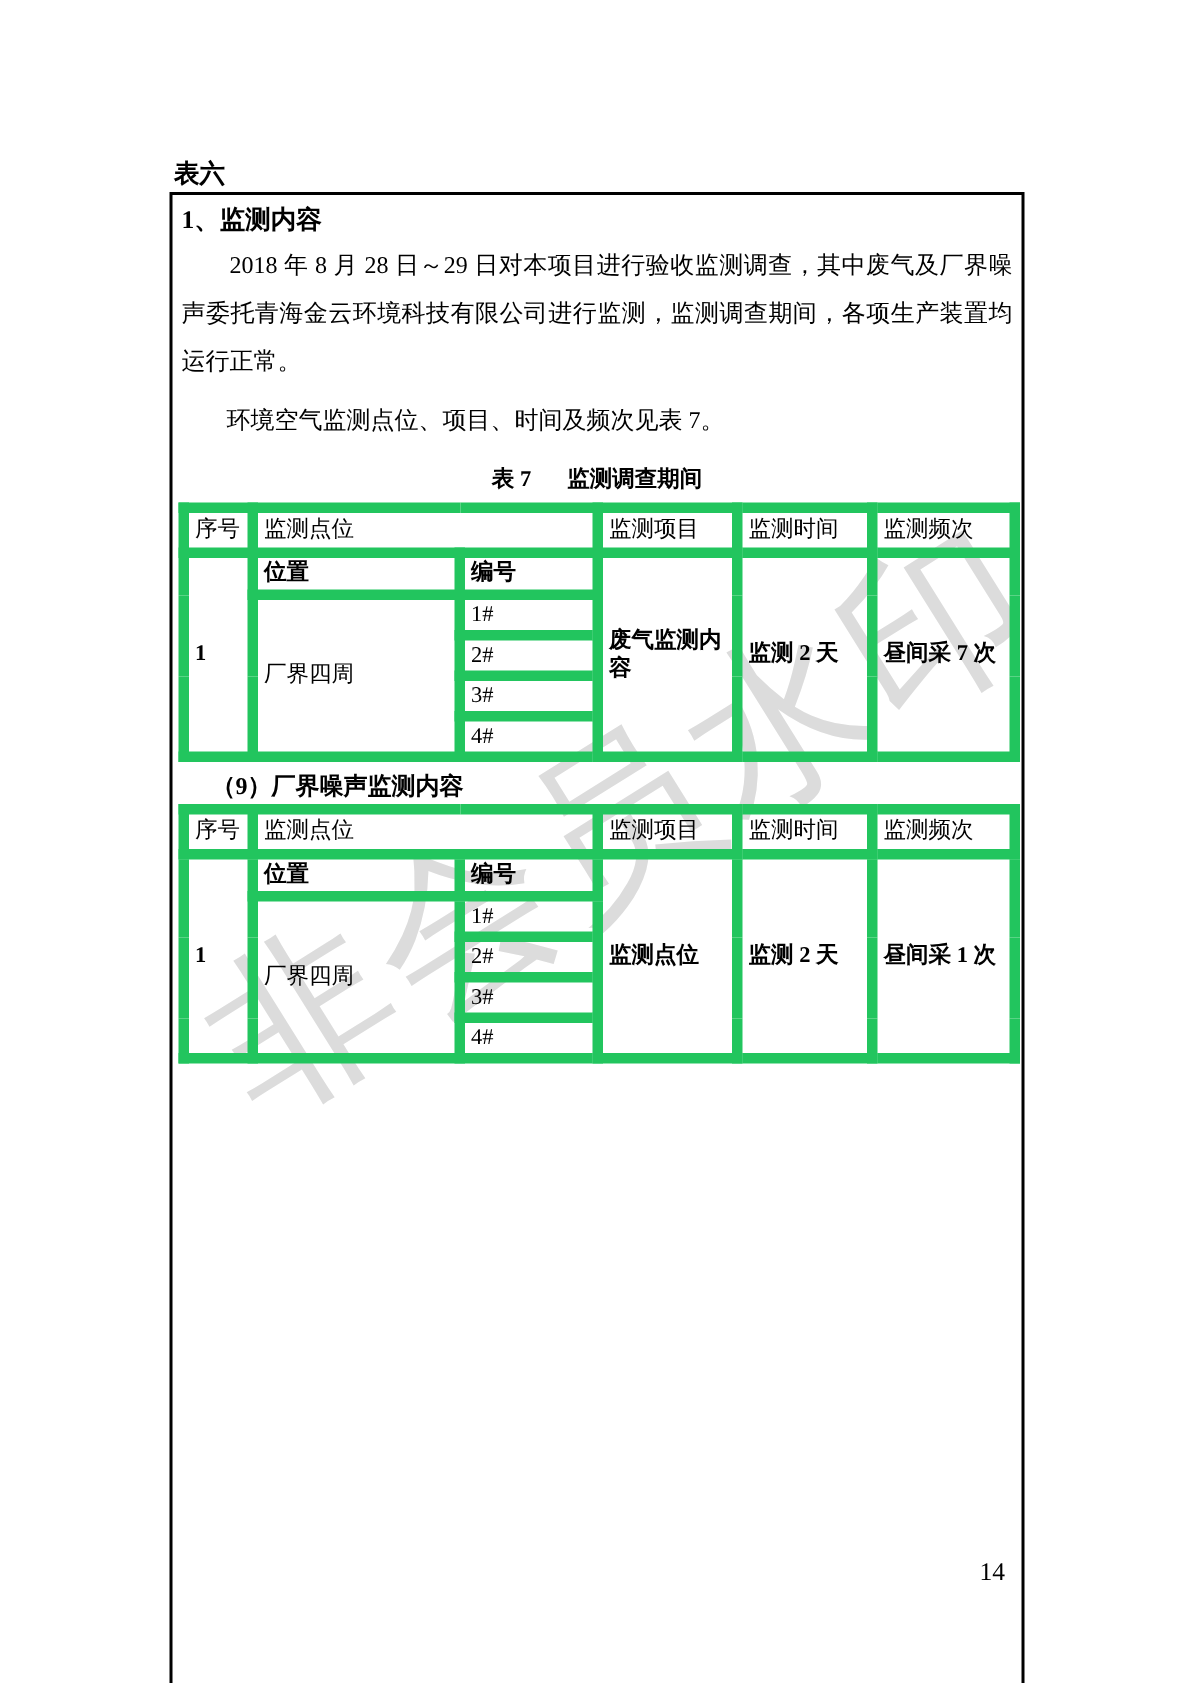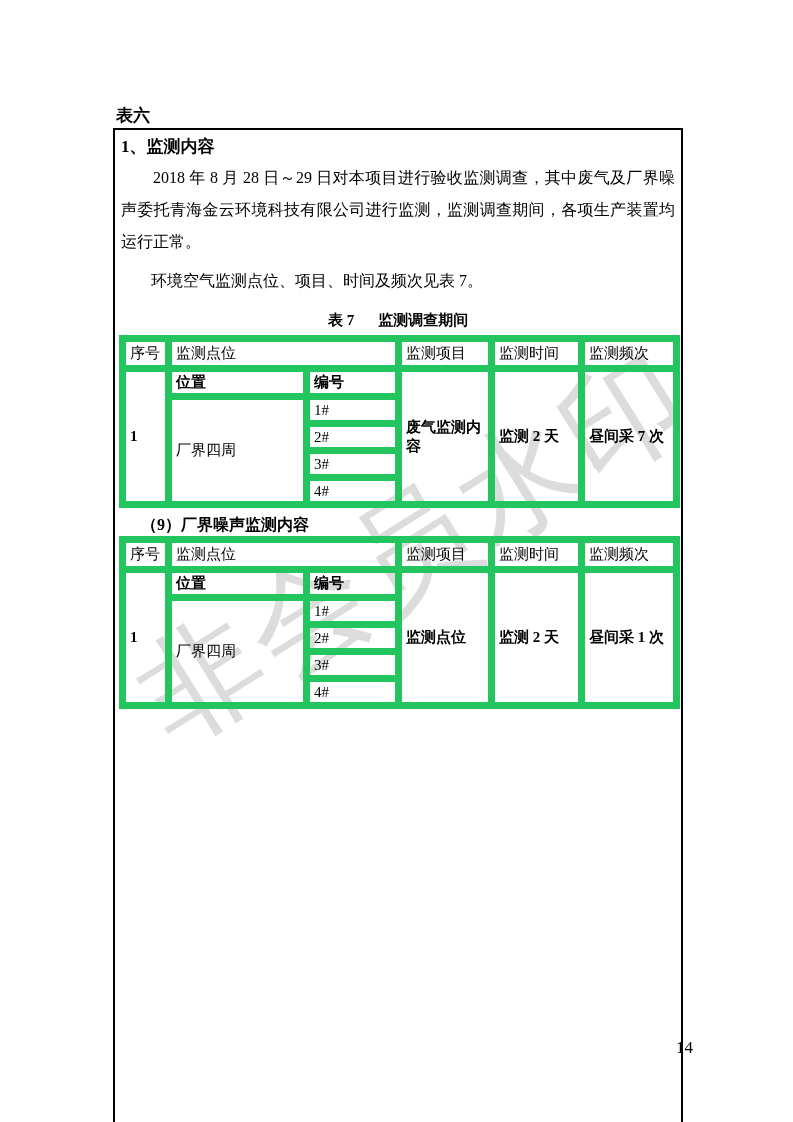--- a/index.html
+++ b/index.html
@@ -102,21 +102,21 @@
     font-size: 15px;
     padding: 0 4px;
     overflow: hidden;
     line-height: 19px;
   }
   table.monitor tr.r-head td { height: 23px; }
   table.monitor tr.r-sub  td { height: 21px; font-weight: bold; }
   table.monitor tr.r-data td { height: 20px; }
   .page-number {
     position: absolute;
-    left: 676px;
+    left: 653px;
     top: 1038px;
     font-size: 17px;
     z-index: 1;
   }
 </style>
 </head>
 <body>
 
 <div class="page">
 

